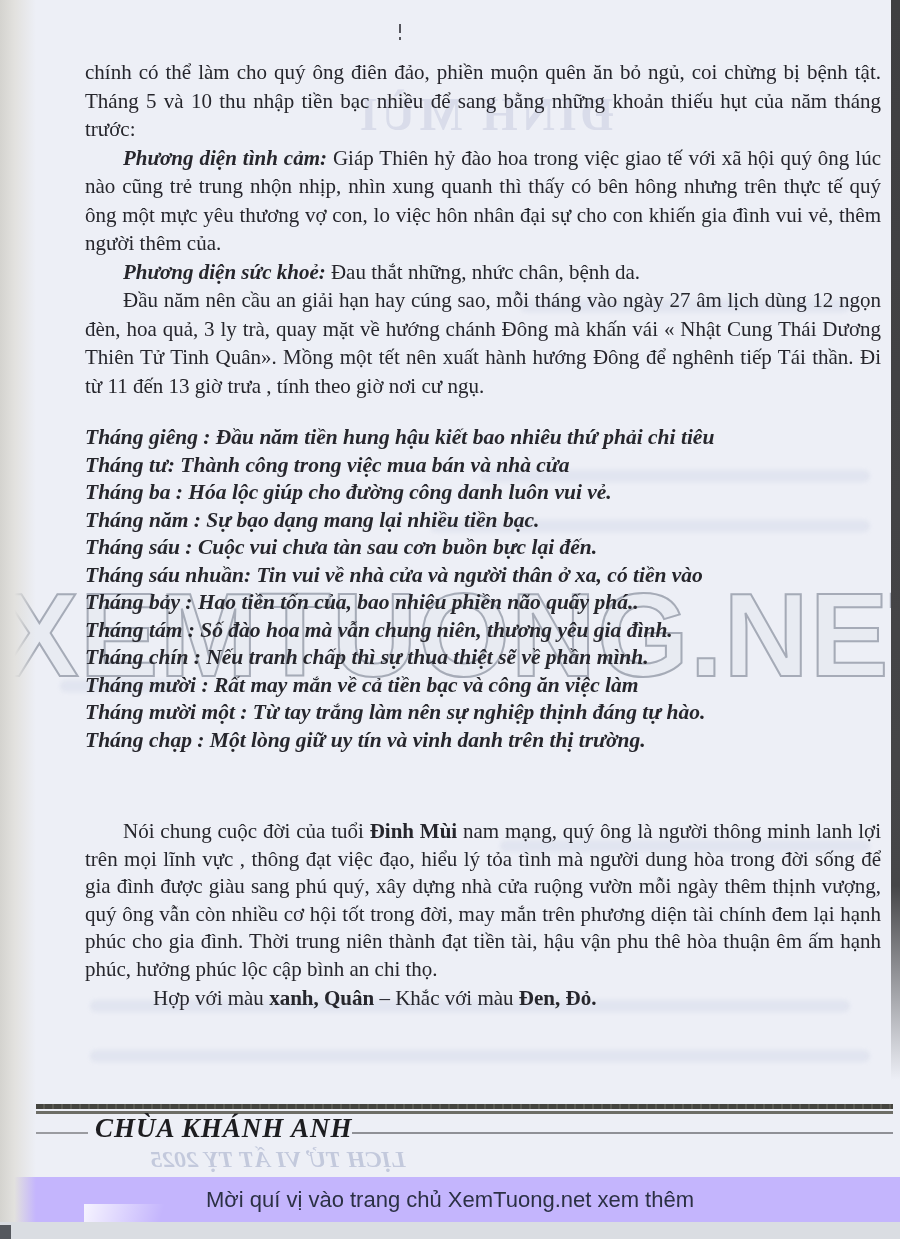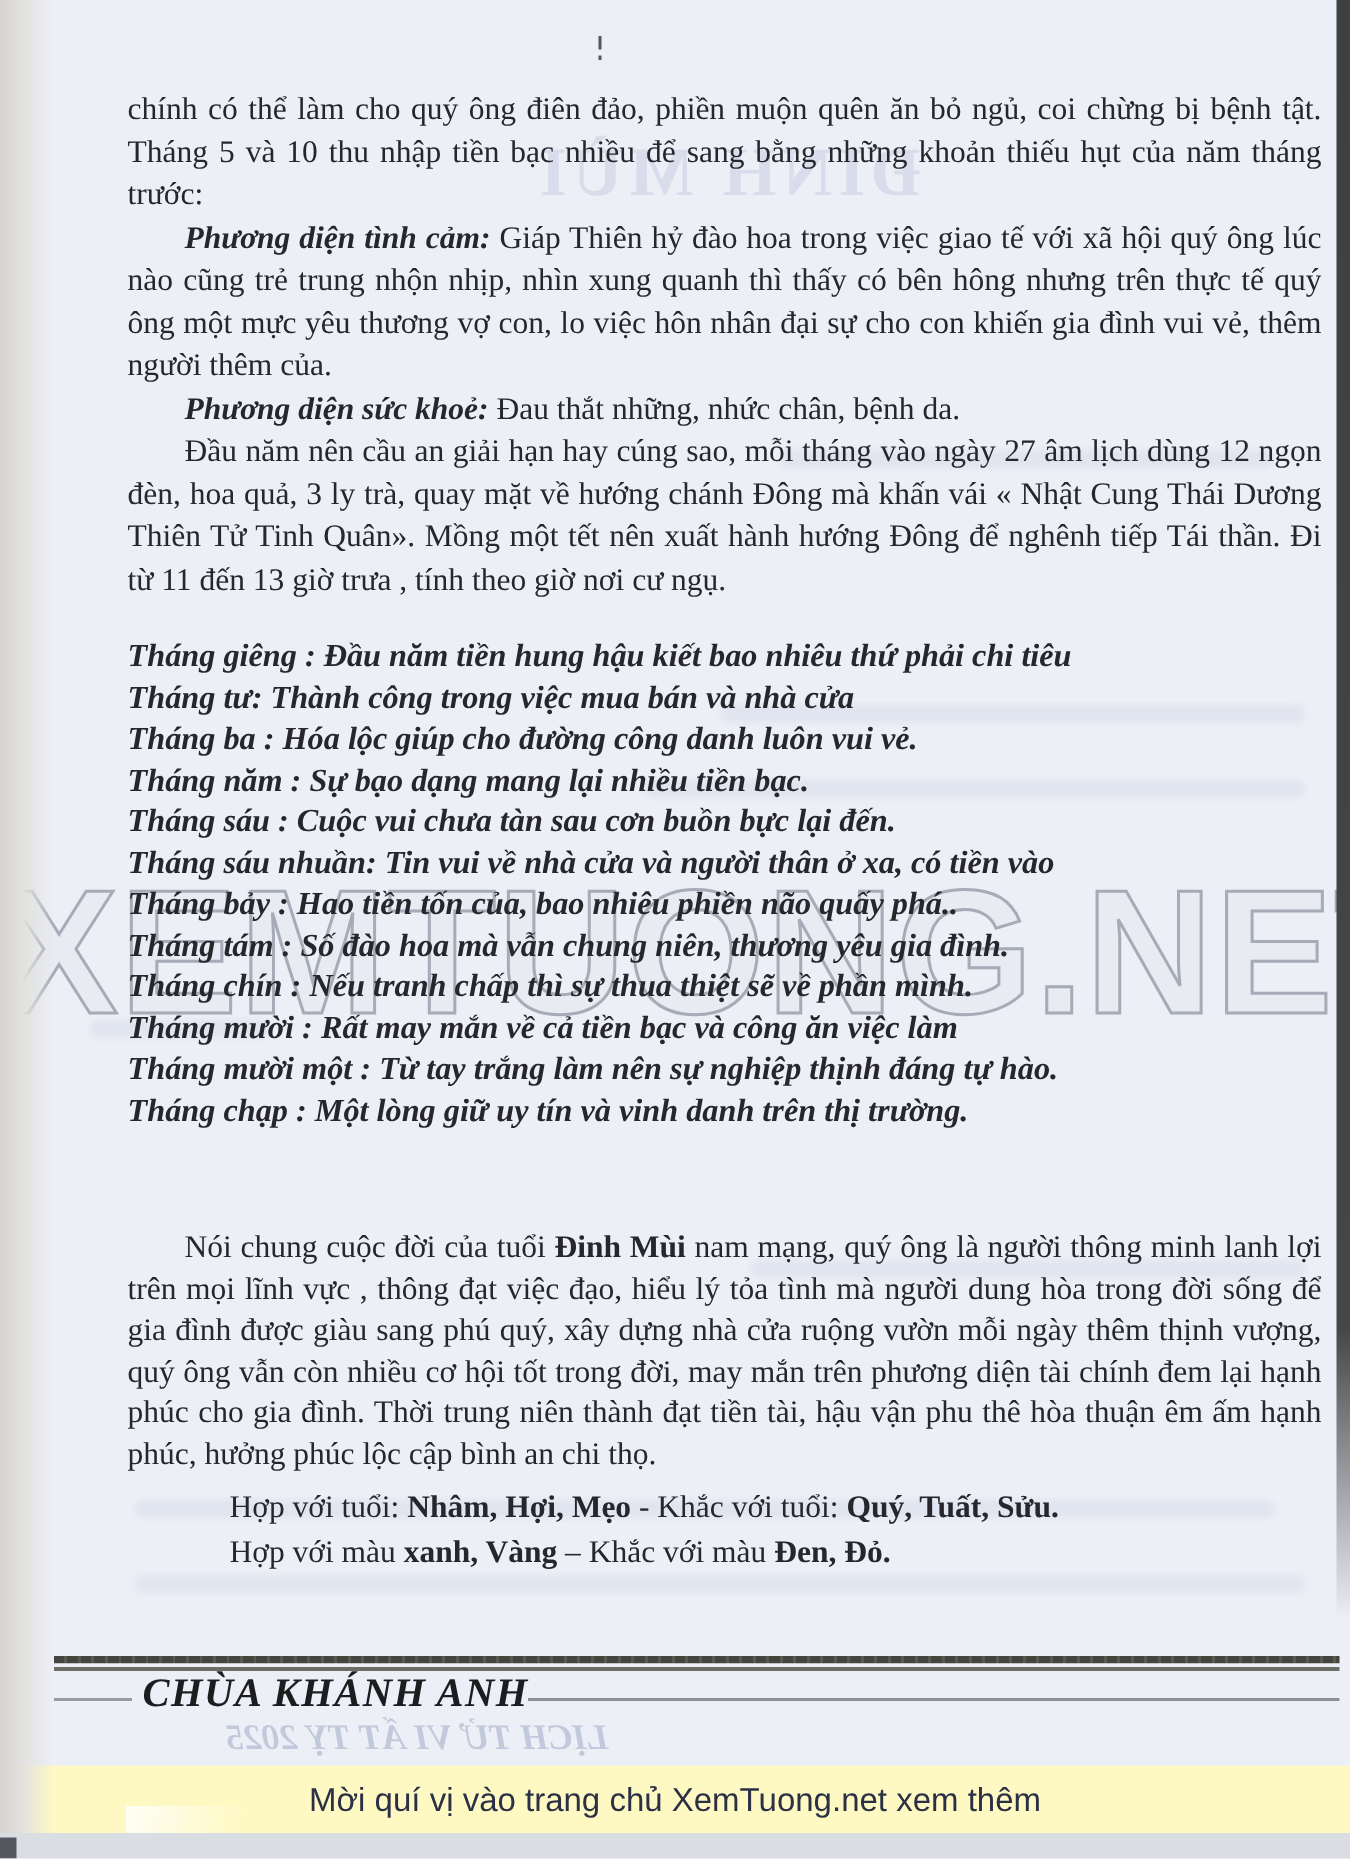--- a/index.html
+++ b/index.html
@@ -52,21 +52,21 @@
   
   .rule-thick{position:absolute;left:36px;top:1104px;width:857px;height:5px;z-index:3;
     background:repeating-linear-gradient(90deg,#45453f 0px,#45453f 7px,#5a5a52 7px,#5a5a52 9px);
     border-bottom:2px solid #edeff6;box-shadow:0 3px 0 #6d6d66;}
   .temple{position:absolute;left:95px;top:1113px;z-index:3;
     font-weight:700;font-style:italic;font-size:27px;letter-spacing:1px;color:#1d1d20;}
   .rule-thin{position:absolute;left:352px;top:1132px;width:541px;height:2px;background:#8f9096;z-index:2;}
   .rule-thin-stub{position:absolute;left:36px;top:1132px;width:52px;height:2px;background:#9a9ba0;z-index:2;}
   
   .banner{position:absolute;left:0;top:1177px;width:900px;height:45px;z-index:3;
-    background:#fef9c3;display:flex;align-items:center;justify-content:center;}
+    background:#c4b5fd;display:flex;align-items:center;justify-content:center;}
   .banner span{font-family:"Liberation Sans", sans-serif;font-size:22px;color:#2b3044;}
 </style>
 </head>
 <body>
 
 <div class="edge-left"></div>
 <div class="edge-right"></div>
 <div class="bottom-strip"></div>
 <div class="corner-dark"></div>
 <div class="corner-fold"></div>
@@ -103,22 +103,21 @@
     <p class="month">Tháng bảy : Hao tiền tốn của, bao nhiêu phiền não quấy phá..</p>
     <p class="month">Tháng tám : Số đào hoa mà vẫn chung niên, thương yêu gia đình.</p>
     <p class="month">Tháng chín : Nếu tranh chấp thì sự thua thiệt sẽ về phần mình.</p>
     <p class="month">Tháng mười : Rất may mắn về cả tiền bạc và công ăn việc làm</p>
     <p class="month">Tháng mười một : Từ tay trắng làm nên sự nghiệp thịnh đáng tự hào.</p>
     <p class="month">Tháng chạp : Một lòng giữ uy tín và vinh danh trên thị trường.</p>
   </div>
 
 <div class="closing-block">
   <p class="para indent"><span>Nói chung cuộc đời của tuổi </span><span class="b">Đinh Mùi</span><span> nam mạng, quý ông là người thông minh lanh lợi trên mọi lĩnh vực , thông đạt việc đạo, hiểu lý tỏa tình mà người dung hòa trong đời sống để gia đình được giàu sang phú quý, xây dựng nhà cửa ruộng vườn mỗi ngày thêm thịnh vượng, quý ông vẫn còn nhiều cơ hội tốt trong đời, may mắn trên phương diện tài chính đem lại hạnh phúc cho gia đình. Thời trung niên thành đạt tiền tài, hậu vận phu thê hòa thuận êm ấm hạnh phúc, hưởng phúc lộc cập bình an chi thọ.</span></p>
-  <p class="compat"><span>Hợp với tuổi: </span><span class="b">Nhâm, Hợi, Mẹo</span><span> - Khắc với tuổi: </span><span class="b">Quý, Tuất, Sửu.</span></p>
-  <p class="compat"><span>Hợp với màu </span><span class="b">xanh, Vàng</span><span> – Khắc với màu </span><span class="b">Đen, Đỏ.</span></p>
+  <p class="compat"><span>Hợp với màu </span><span class="b">xanh, Quân</span><span> – Khắc với màu </span><span class="b">Đen, Đỏ.</span></p>
 </div>
 
 <div class="rule-thick"></div>
 <div class="temple">CHÙA KHÁNH ANH</div>
 <div class="rule-thin-stub"></div>
 <div class="rule-thin"></div>
 
 <div class="banner">
   <span>Mời quí vị vào trang chủ XemTuong.net xem thêm</span>
 </div>

